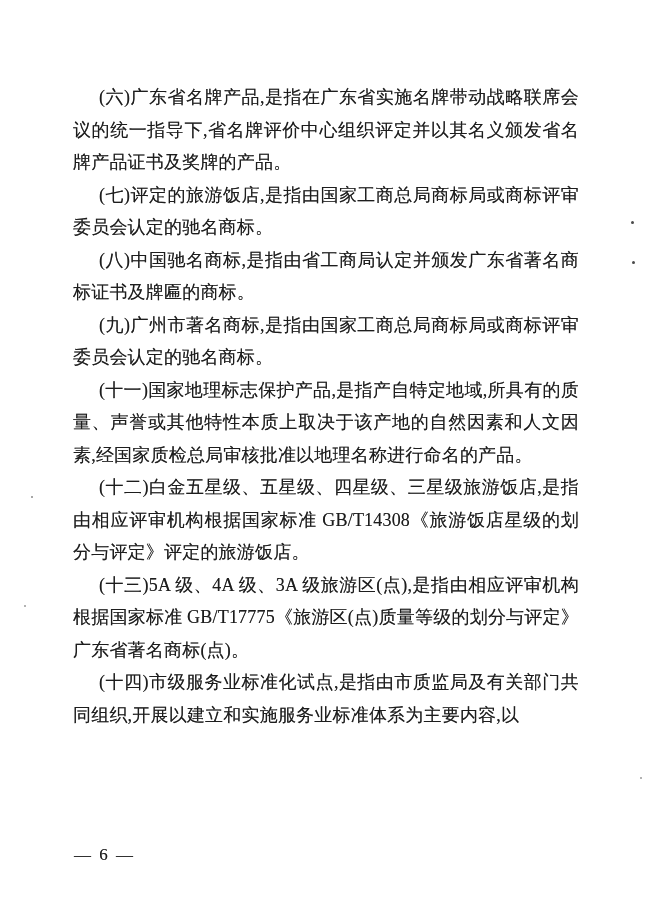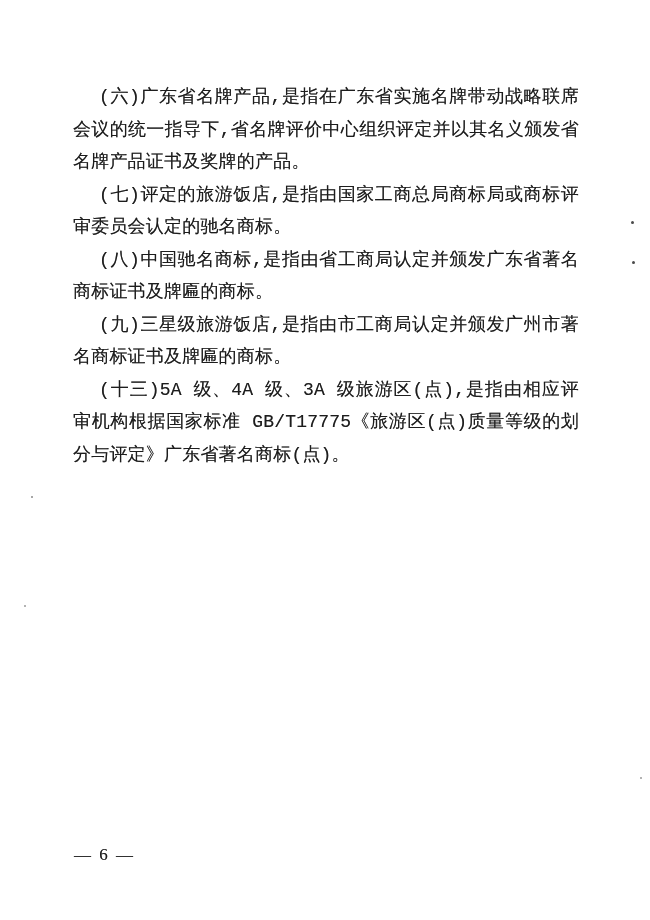--- a/index.html
+++ b/index.html
@@ -20,21 +20,20 @@
     left: 73px;
     top: 81px;
     width: 506px;
     color: #1d1d1d;
     font-size: 18px;
     line-height: 32.5px;
     text-align: justify;
     text-justify: inter-character;
     letter-spacing: 0.2px;
     text-shadow: 0 0 0.4px rgba(20,20,20,0.55);
-    font-family: Liberation Mono, monospace;
   }
   .text-block p {
     margin: 0;
     padding: 0;
     text-indent: 26px;
   }
   .page-number {
     position: absolute;
     left: 74px;
     top: 843px;
@@ -57,22 +56,25 @@
 </style>
 </head>
 <body>
 
 <div class="page">
 
   <div class="text-block">
     <p>(六)广东省名牌产品,是指在广东省实施名牌带动战略联席会议的统一指导下,省名牌评价中心组织评定并以其名义颁发省名牌产品证书及奖牌的产品。</p>
     <p>(七)评定的旅游饭店,是指由国家工商总局商标局或商标评审委员会认定的驰名商标。</p>
     <p>(八)中国驰名商标,是指由省工商局认定并颁发广东省著名商标证书及牌匾的商标。</p>
-    <p>(九)三星级旅游饭店,是指由市工商局认定并颁发广州市著名商标证书及牌匾的商标。</p>
+    <p>(九)广州市著名商标,是指由国家工商总局商标局或商标评审委员会认定的驰名商标。</p>
+    <p>(十一)国家地理标志保护产品,是指产自特定地域,所具有的质量、声誉或其他特性本质上取决于该产地的自然因素和人文因素,经国家质检总局审核批准以地理名称进行命名的产品。</p>
+    <p>(十二)白金五星级、五星级、四星级、三星级旅游饭店,是指由相应评审机构根据国家标准 GB/T14308《旅游饭店星级的划分与评定》评定的旅游饭店。</p>
     <p>(十三)5A 级、4A 级、3A 级旅游区(点),是指由相应评审机构根据国家标准 GB/T17775《旅游区(点)质量等级的划分与评定》广东省著名商标(点)。</p>
+    <p>(十四)市级服务业标准化试点,是指由市质监局及有关部门共同组织,开展以建立和实施服务业标准体系为主要内容,以</p>
   </div>
 
   <div class="page-number">— 6 —</div>
 
   <div class="speck s1"></div>
   <div class="speck s2"></div>
   <div class="speck s3"></div>
   <div class="speck s4"></div>
   <div class="speck s5"></div>
 

